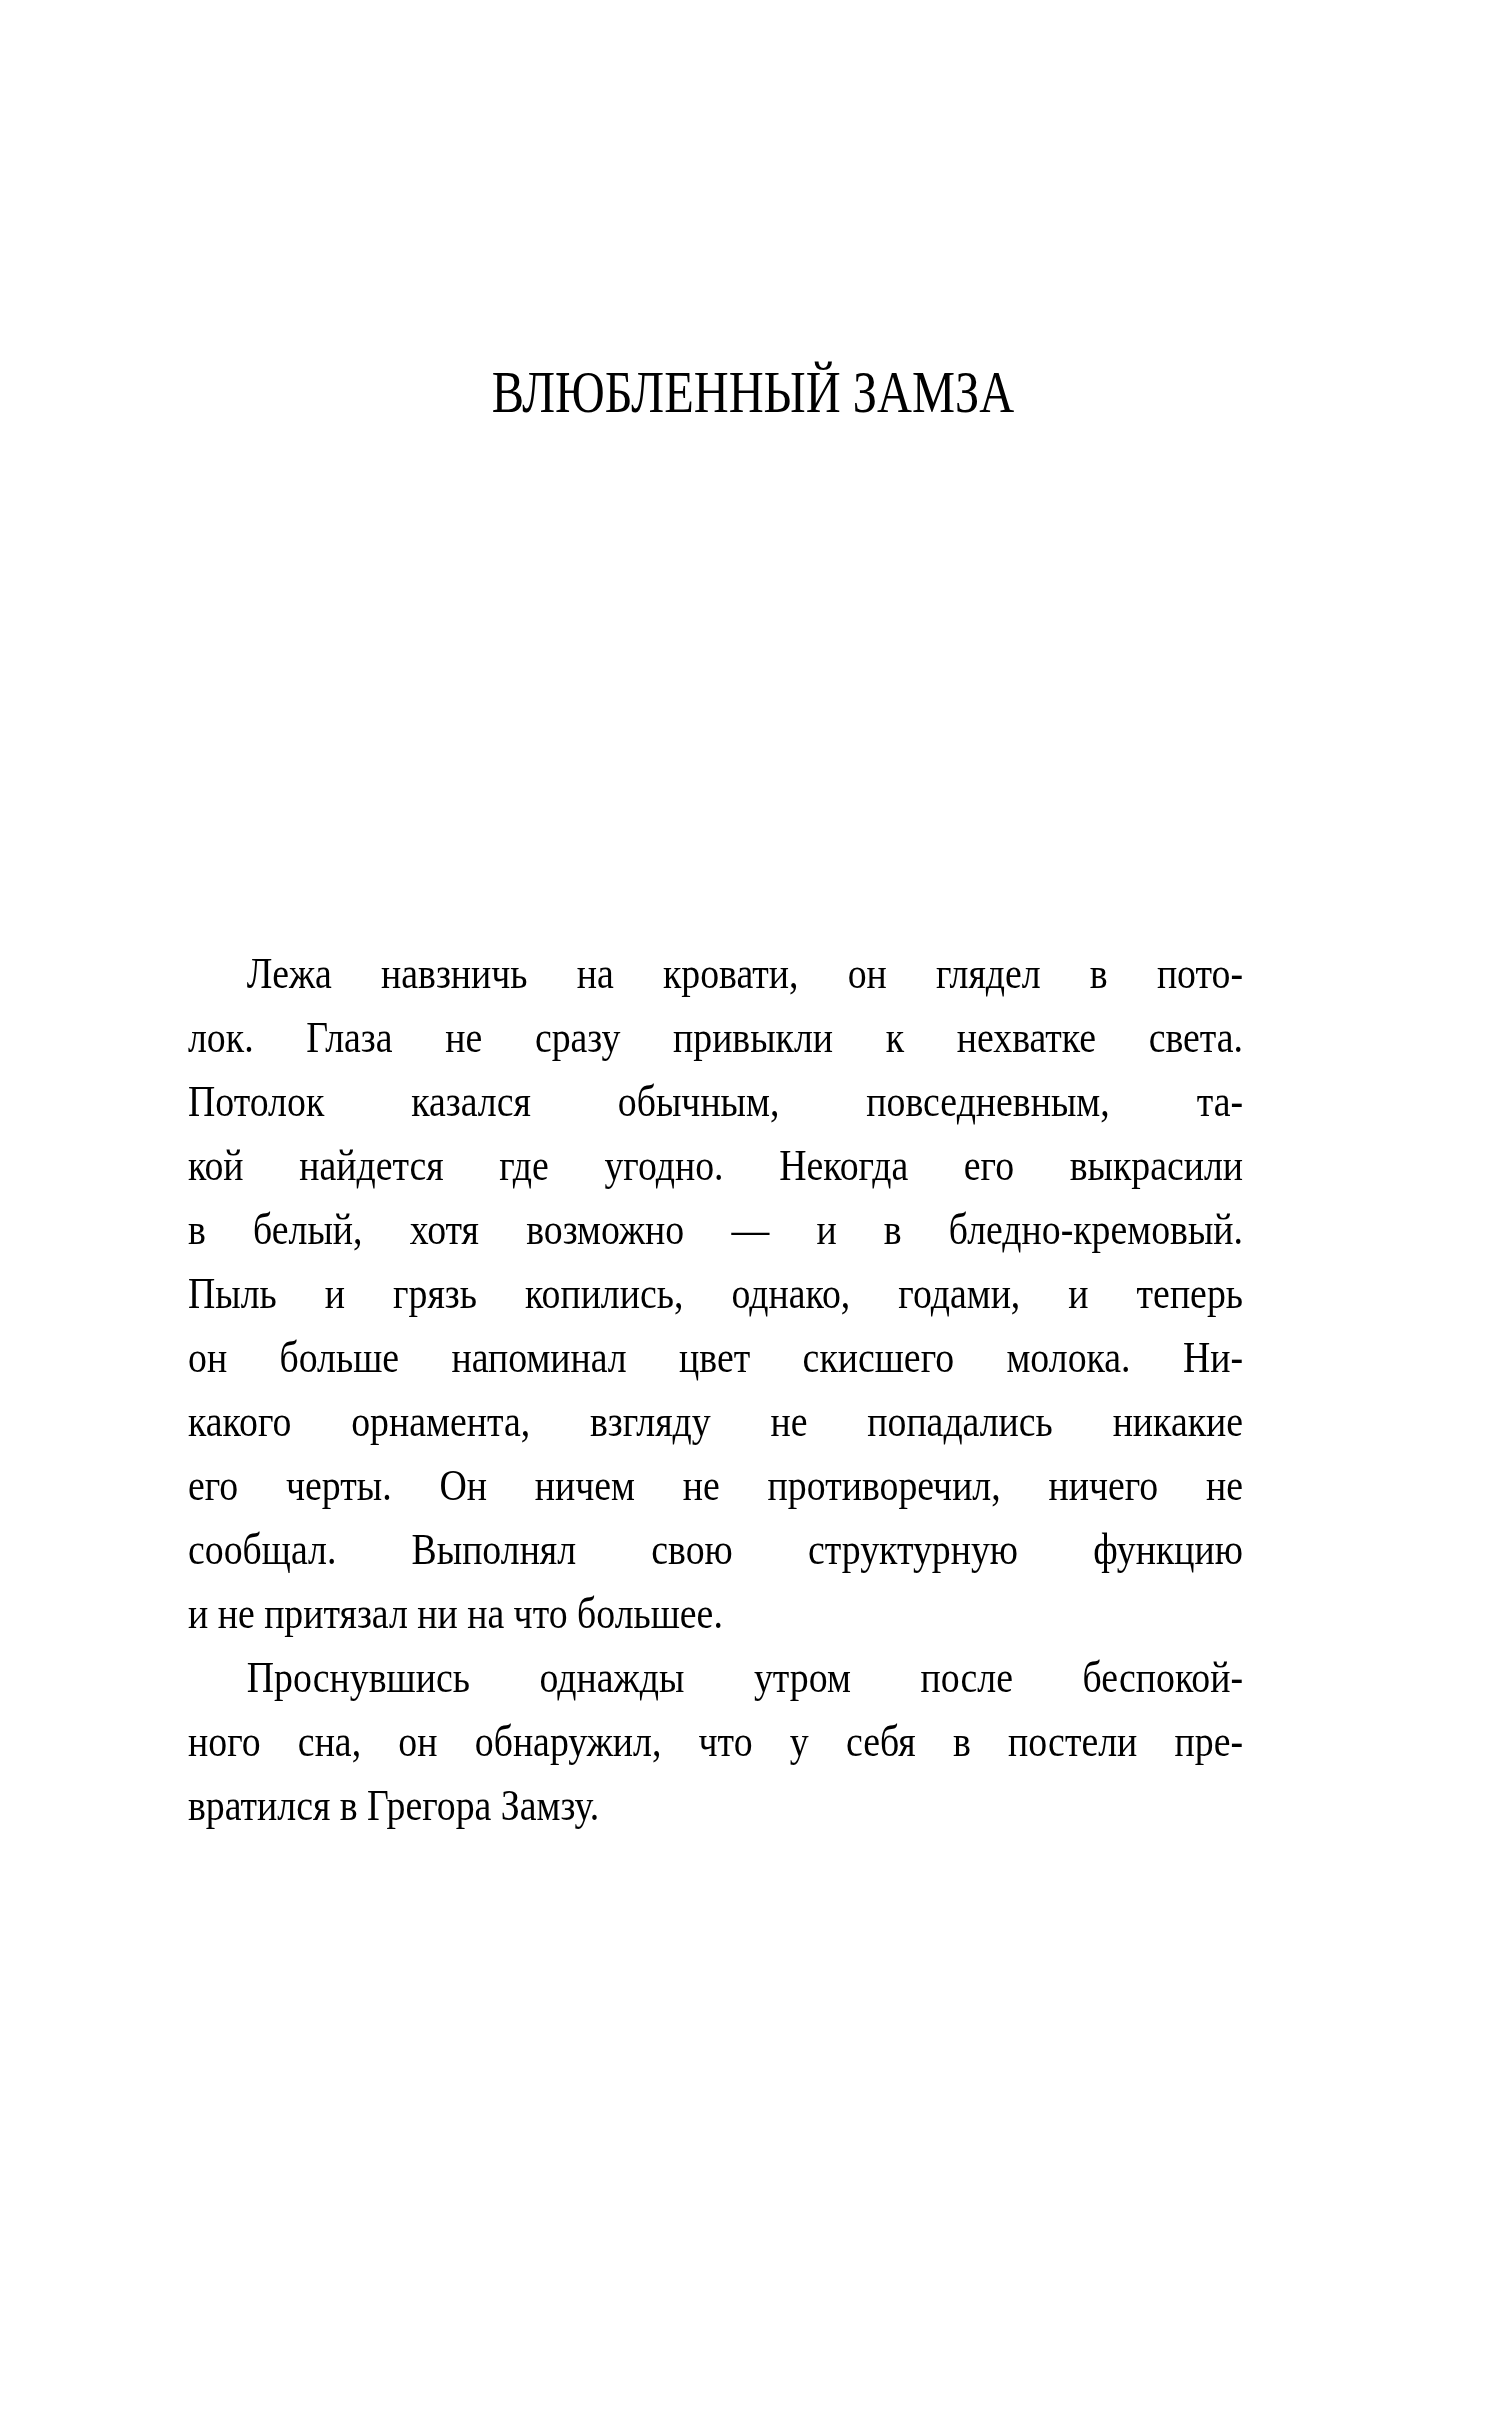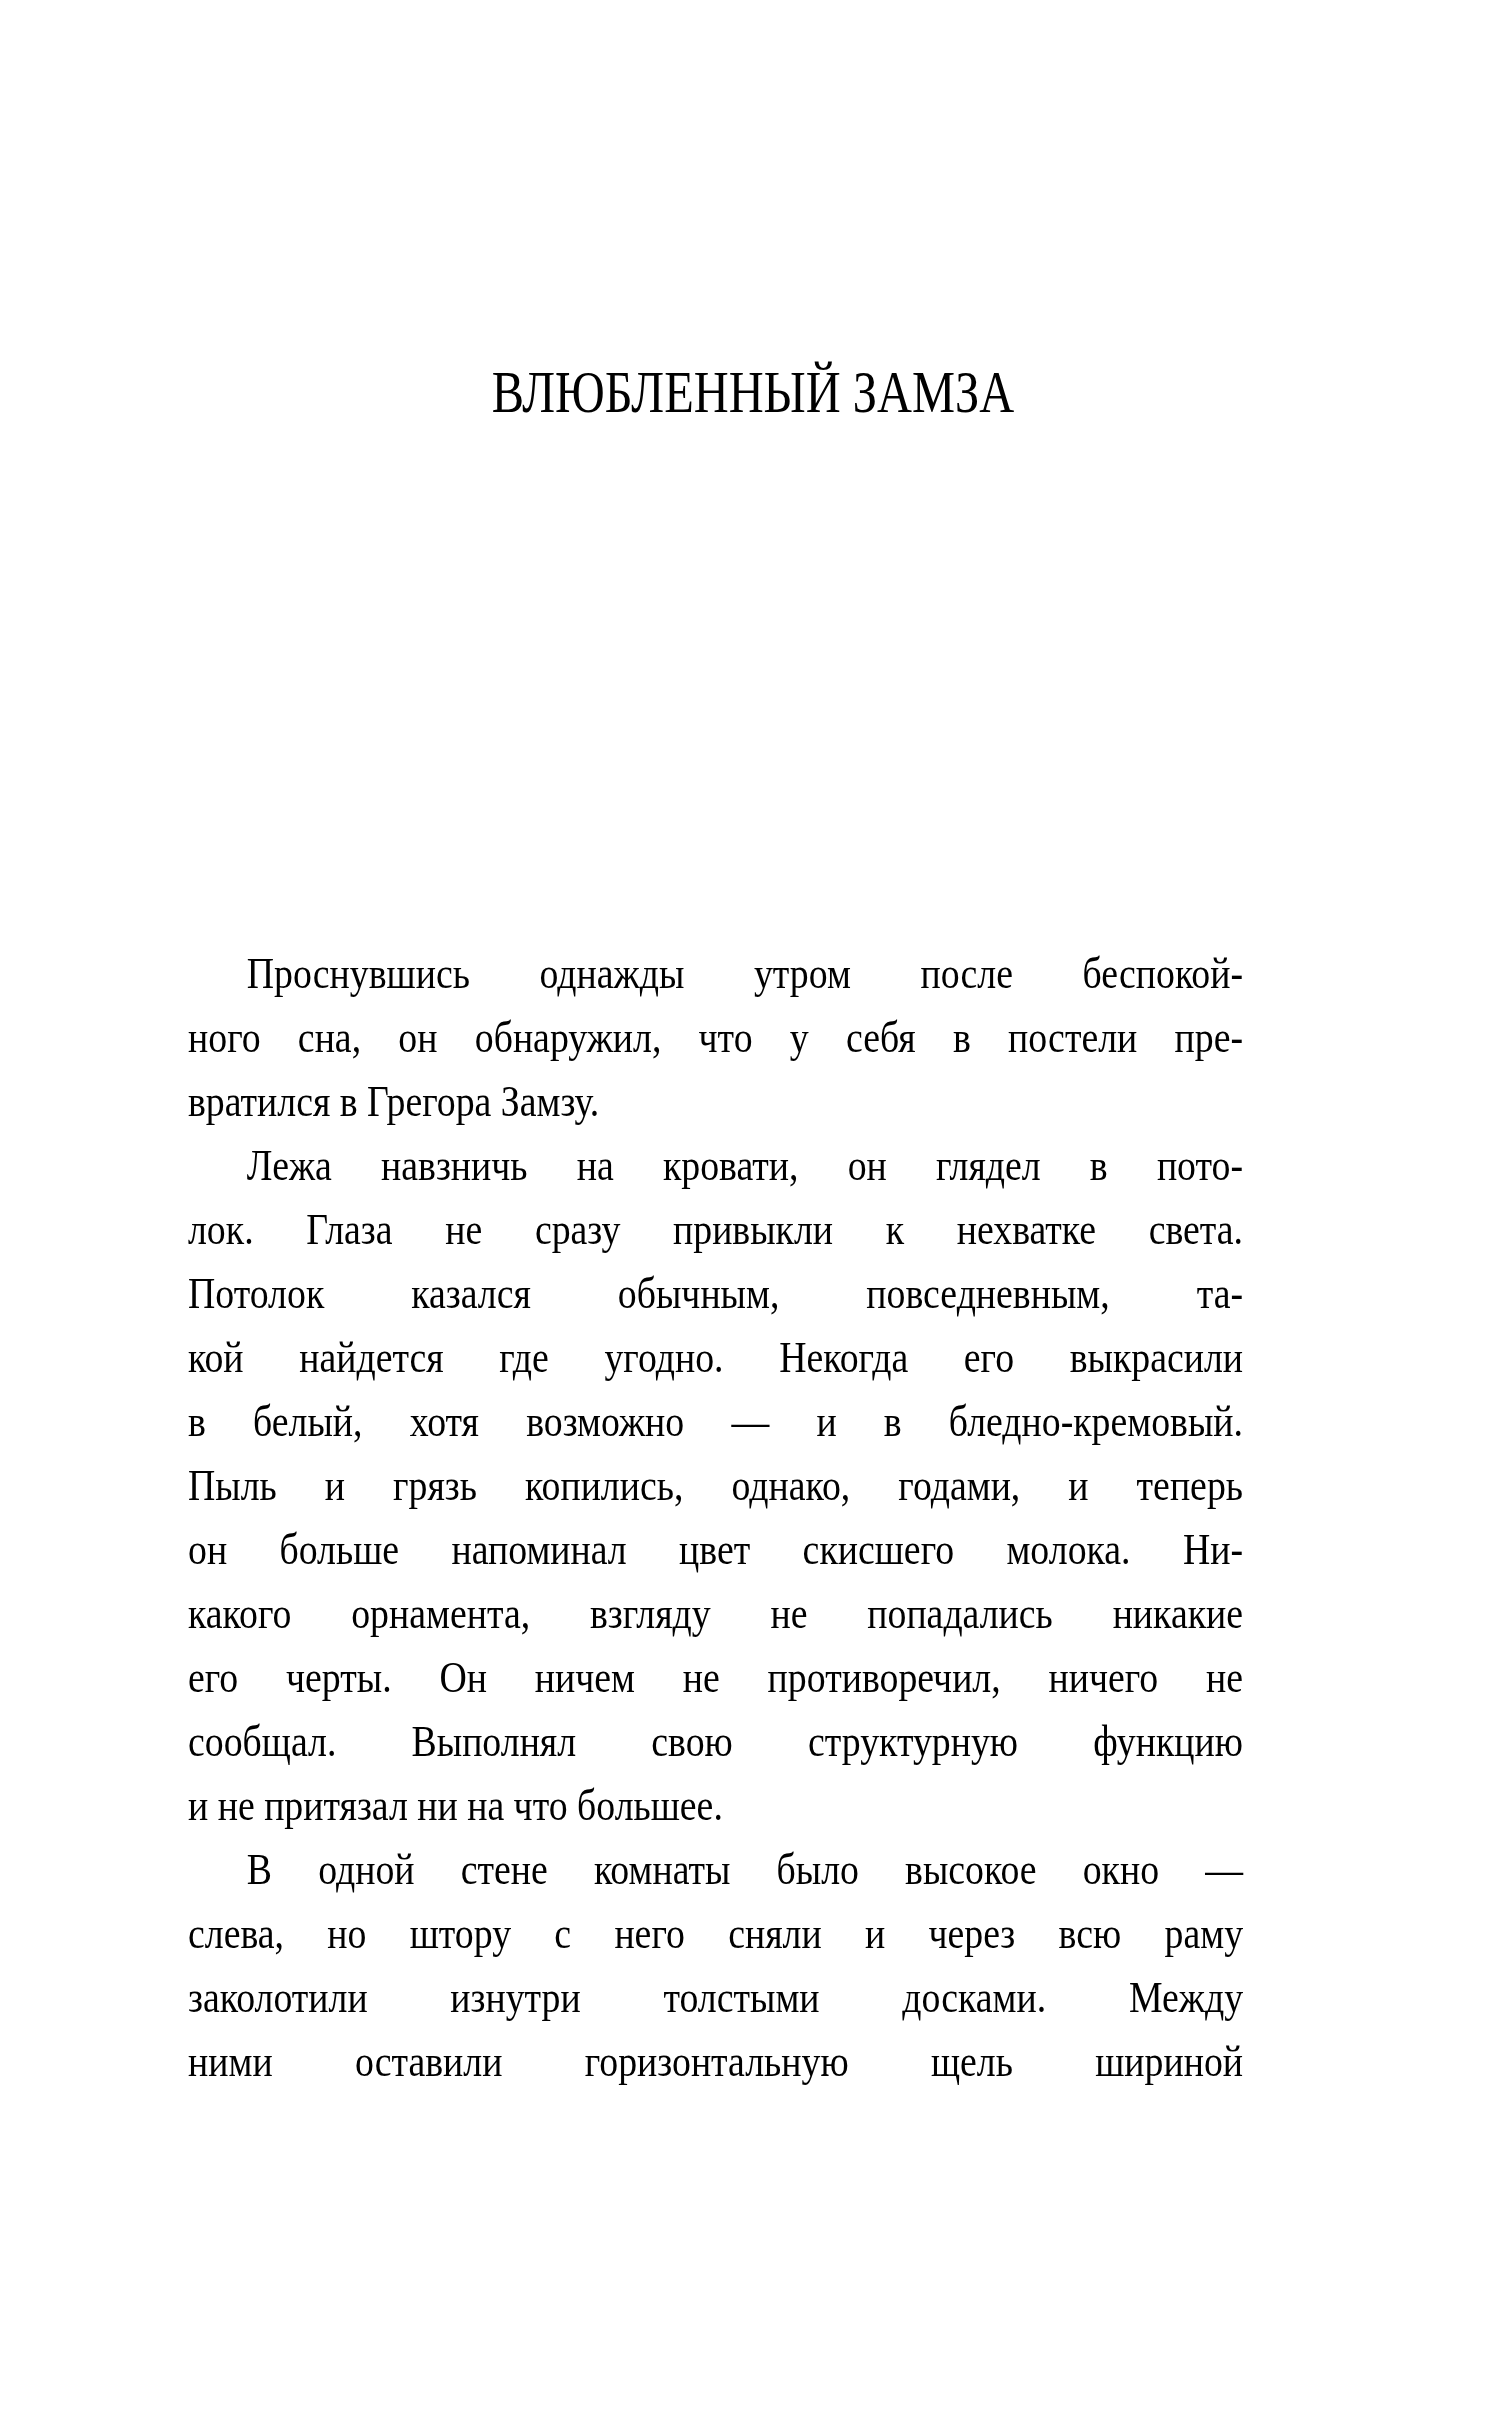--- a/index.html
+++ b/index.html
@@ -24,40 +24,34 @@
 </style>
 </head>
 <body>
 
 <div>
   <h1 class="title" style="margin:0;font-weight:normal;">ВЛЮБЛЕННЫЙ ЗАМЗА</h1>
 
   <div class="body-text">
 
     <div>
-      <span class="line indent" style="display: block; width: 1256px; text-align: justify; text-align-last: justify; transform: scaleX(0.84); padding-left: 70px; box-sizing: border-box;">Проснувшись однажды утром после беспокой-</span>
-      <span class="line" style="display: block; width: 1256px; text-align: justify; text-align-last: justify; transform: scaleX(0.84); padding-left: 0px; box-sizing: border-box;">ного сна, он обнаружил, что у себя в постели пре-</span>
-      <span class="line last" style="display: block; width: 1256px; text-align: justify; text-align-last: left; transform: scaleX(0.84); padding-left: 0px; box-sizing: border-box;">вратился в Грегора Замзу.</span>
-    </div>
-
-    <div>
       <span class="line indent" style="display: block; width: 1256px; text-align: justify; text-align-last: justify; transform: scaleX(0.84); padding-left: 70px; box-sizing: border-box;">Лежа навзничь на кровати, он глядел в пото-</span>
       <span class="line" style="display: block; width: 1256px; text-align: justify; text-align-last: justify; transform: scaleX(0.84); padding-left: 0px; box-sizing: border-box;">лок. Глаза не сразу привыкли к нехватке света.</span>
       <span class="line" style="display: block; width: 1256px; text-align: justify; text-align-last: justify; transform: scaleX(0.84); padding-left: 0px; box-sizing: border-box;">Потолок казался обычным, повседневным, та-</span>
       <span class="line" style="display: block; width: 1256px; text-align: justify; text-align-last: justify; transform: scaleX(0.84); padding-left: 0px; box-sizing: border-box;">кой найдется где угодно. Некогда его выкрасили</span>
       <span class="line" style="display: block; width: 1256px; text-align: justify; text-align-last: justify; transform: scaleX(0.84); padding-left: 0px; box-sizing: border-box;">в белый, хотя возможно — и в бледно-кремовый.</span>
       <span class="line" style="display: block; width: 1256px; text-align: justify; text-align-last: justify; transform: scaleX(0.84); padding-left: 0px; box-sizing: border-box;">Пыль и грязь копились, однако, годами, и теперь</span>
       <span class="line" style="display: block; width: 1256px; text-align: justify; text-align-last: justify; transform: scaleX(0.84); padding-left: 0px; box-sizing: border-box;">он больше напоминал цвет скисшего молока. Ни-</span>
       <span class="line" style="display: block; width: 1256px; text-align: justify; text-align-last: justify; transform: scaleX(0.84); padding-left: 0px; box-sizing: border-box;">какого орнамента, взгляду не попадались никакие</span>
       <span class="line" style="display: block; width: 1256px; text-align: justify; text-align-last: justify; transform: scaleX(0.84); padding-left: 0px; box-sizing: border-box;">его черты. Он ничем не противоречил, ничего не</span>
       <span class="line" style="display: block; width: 1256px; text-align: justify; text-align-last: justify; transform: scaleX(0.84); padding-left: 0px; box-sizing: border-box;">сообщал. Выполнял свою структурную функцию</span>
       <span class="line last" style="display: block; width: 1256px; text-align: justify; text-align-last: left; transform: scaleX(0.84); padding-left: 0px; box-sizing: border-box;">и не притязал ни на что большее.</span>
     </div>
 
     <div>
-      <span class="line indent" style="display: block; width: 1256px; text-align: justify; text-align-last: justify; transform: scaleX(0.84); padding-left: 70px; box-sizing: border-box;">В одной стене комнаты было высокое окно —</span>
-      <span class="line" style="display: block; width: 1256px; text-align: justify; text-align-last: justify; transform: scaleX(0.84); padding-left: 0px; box-sizing: border-box;">слева, но штору с него сняли и через всю раму</span>
-      <span class="line" style="display: block; width: 1256px; text-align: justify; text-align-last: justify; transform: scaleX(0.84); padding-left: 0px; box-sizing: border-box;">заколотили изнутри толстыми досками. Между</span>
-      <span class="line" style="display: block; width: 1256px; text-align: justify; text-align-last: justify; transform: scaleX(0.84); padding-left: 0px; box-sizing: border-box;">ними оставили горизонтальную щель шириной</span>
+      <span class="line indent" style="display: block; width: 1256px; text-align: justify; text-align-last: justify; transform: scaleX(0.84); padding-left: 70px; box-sizing: border-box;">Проснувшись однажды утром после беспокой-</span>
+      <span class="line" style="display: block; width: 1256px; text-align: justify; text-align-last: justify; transform: scaleX(0.84); padding-left: 0px; box-sizing: border-box;">ного сна, он обнаружил, что у себя в постели пре-</span>
+      <span class="line last" style="display: block; width: 1256px; text-align: justify; text-align-last: left; transform: scaleX(0.84); padding-left: 0px; box-sizing: border-box;">вратился в Грегора Замзу.</span>
     </div>
+
   </div>
 </div>
 
 
 </body></html>

